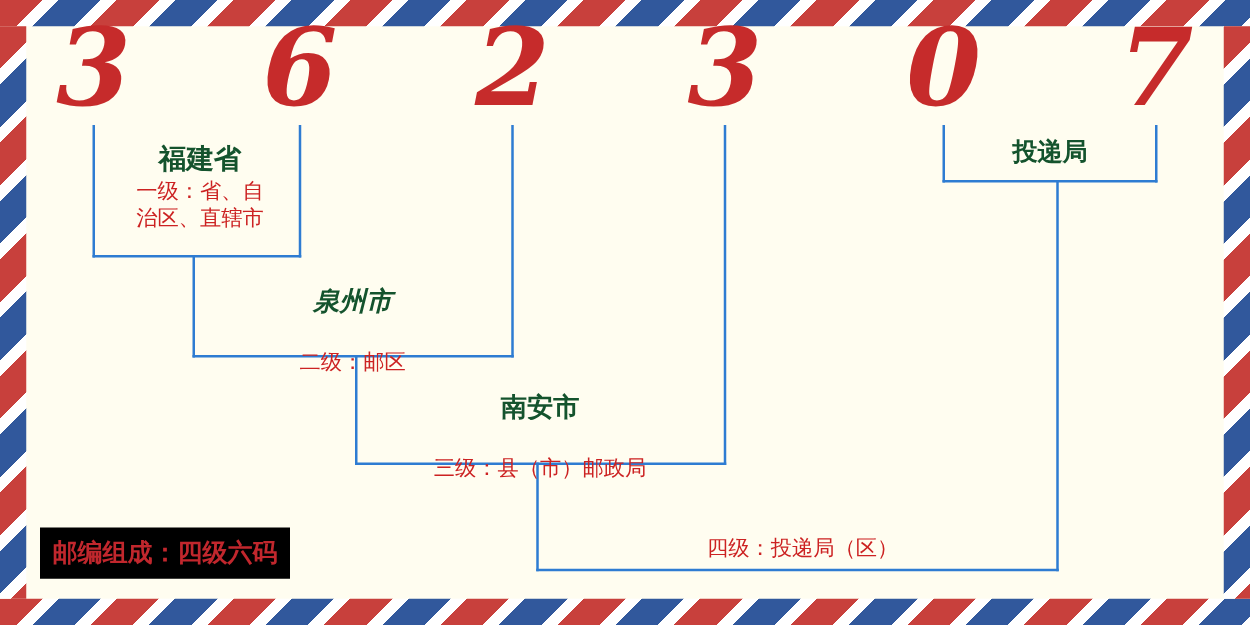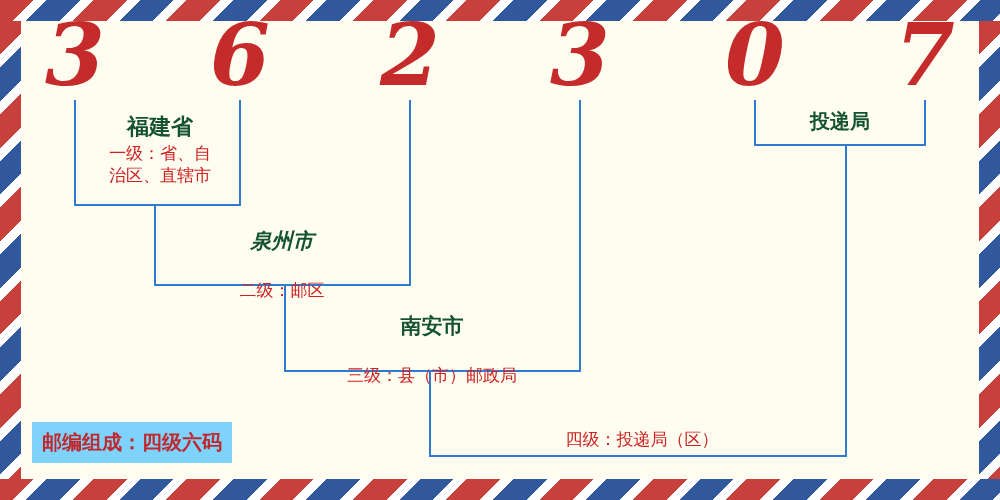--- a/index.html
+++ b/index.html
@@ -57,21 +57,21 @@
     font-size: 17px;
     line-height: 22px;
     text-align: right;
     white-space: pre-line;
   }
 
   #footer-note {
     position: absolute;
     left: 32px;
     top: 422px;
-    background: #7dd3fc;
+    background: #000000;
     color: #c1272d;
     font-weight: bold;
     font-size: 20px;
     padding: 7px 10px;
     white-space: nowrap;
   }
 </style>
 </head>
 <body>
 

